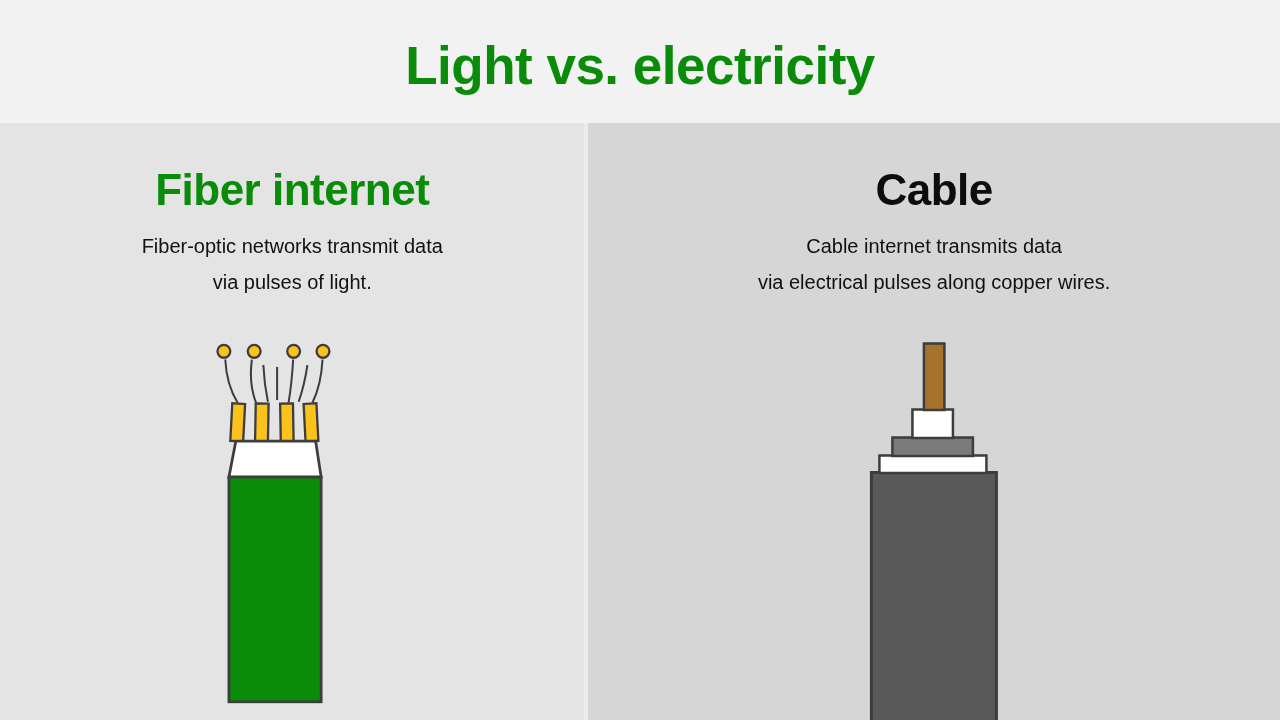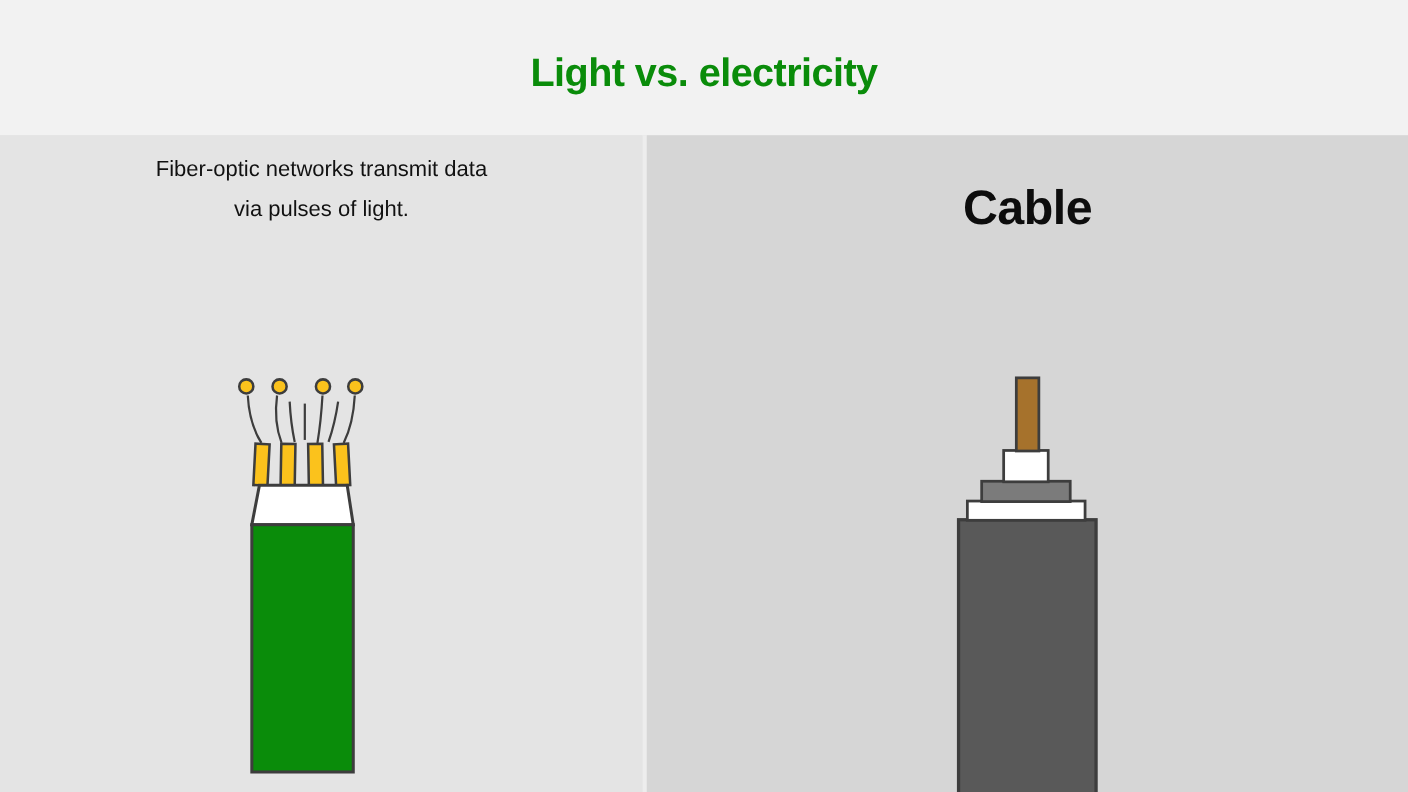--- a/index.html
+++ b/index.html
@@ -10,21 +10,21 @@
   }
   .page { position: relative; width: 1280px; height: 720px; }
 
   .header {
     position: absolute; left: 0; top: 0; width: 1280px; height: 123px;
     background: var(--header-bg, #f2f2f2);
     display: flex; align-items: center; justify-content: center;
   }
   .page-title {
     margin: 0; padding-top: 8px;
-    font-size: 36px; font-weight: 700; letter-spacing: -0.5px;
+    font-size: 53px; font-weight: 700; letter-spacing: -0.5px;
     color: var(--green, #0a8c0a);
   }
 
   .panels {
     position: absolute; left: 0; top: 123px; width: 1280px; height: 597px;
     display: flex;
   }
   .panel { position: relative; height: 597px; text-align: center; }
   .panel-left  { width: 637px; background: var(--left-panel-bg, #e4e4e4); }
   .panel-right { width: 754px; background: var(--right-panel-bg, #d6d6d6); }
@@ -65,20 +65,21 @@
 
 <div class="page">
 
   <header class="header">
     <h1 class="page-title">Light vs. electricity</h1>
   </header>
 
   <div class="panels">
 
     <section class="panel panel-left">
+      <h2 class="panel-title green">Fiber internet</h2>
       <p class="panel-desc">Fiber-optic networks transmit data
 via pulses of light.</p>
 
       <svg class="illu" viewBox="0 123 637 597" aria-hidden="true">
         <g>
           <path class="strand stroke-dark" d="M 245.5 354 Q 247 382 259 401"></path>
           <path class="strand stroke-dark" d="M 274.5 354 Q 271 380 279 401"></path>
           <path class="strand stroke-dark" d="M 287 360 Q 288 381 292 400"></path>
           <path class="strand stroke-dark" d="M 302 362 L 302 398"></path>
           <path class="strand stroke-dark" d="M 319.5 354 Q 318 380 314.5 401"></path>
@@ -99,20 +100,22 @@
         </g>
         <path class="fill-white stroke-dark outlined-3" d="M 257 443 L 344 443 L 350 482 L 249.5 482 Z"></path>
         <rect class="fill-green stroke-dark outlined-3" x="249.5" y="482" width="100.5" height="245"></rect>
       </svg>
     </section>
 
     <div class="divider"></div>
 
     <section class="panel panel-right">
       <h2 class="panel-title">Cable</h2>
+      <p class="panel-desc">Cable internet transmits data
+via electrical pulses along copper wires.</p>
 
       <svg class="illu" viewBox="641 123 639 597" aria-hidden="true">
         <rect class="fill-jacket stroke-dark outlined-3" x="898" y="472.5" width="125" height="252"></rect>
         <rect class="fill-white stroke-dark outlined-25" x="906" y="455.5" width="107" height="17.5"></rect>
         <rect class="fill-shield stroke-dark outlined-25" x="919" y="437.5" width="80.5" height="18.5"></rect>
         <rect class="fill-white stroke-dark outlined-25" x="939" y="409.5" width="40.5" height="28.5"></rect>
         <rect class="fill-copper stroke-dark outlined-25" x="950.5" y="343.5" width="20.5" height="66.5"></rect>
       </svg>
     </section>
 

